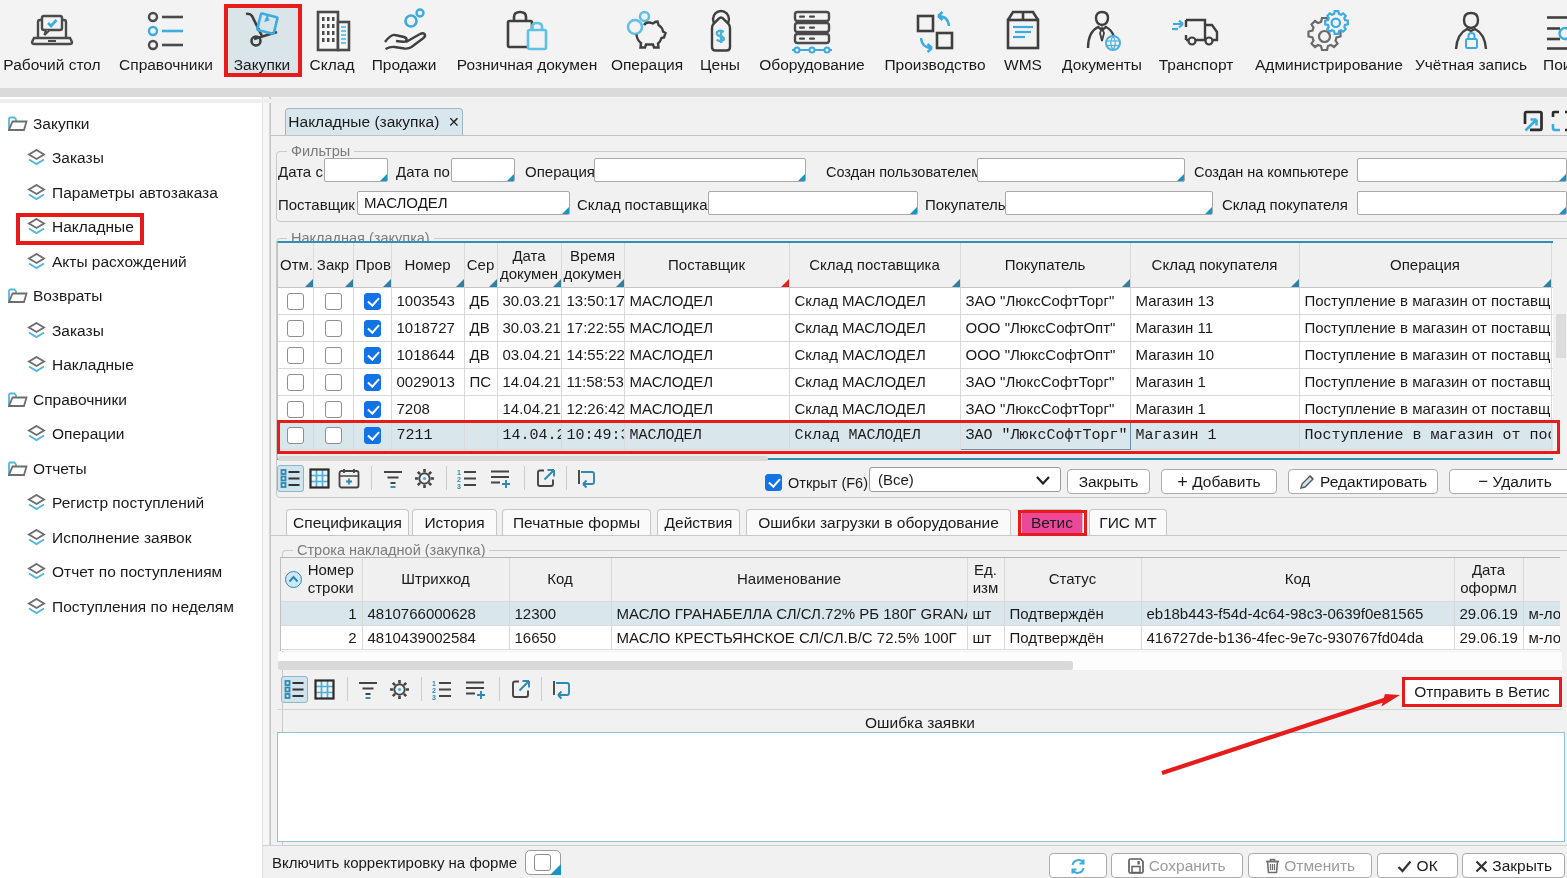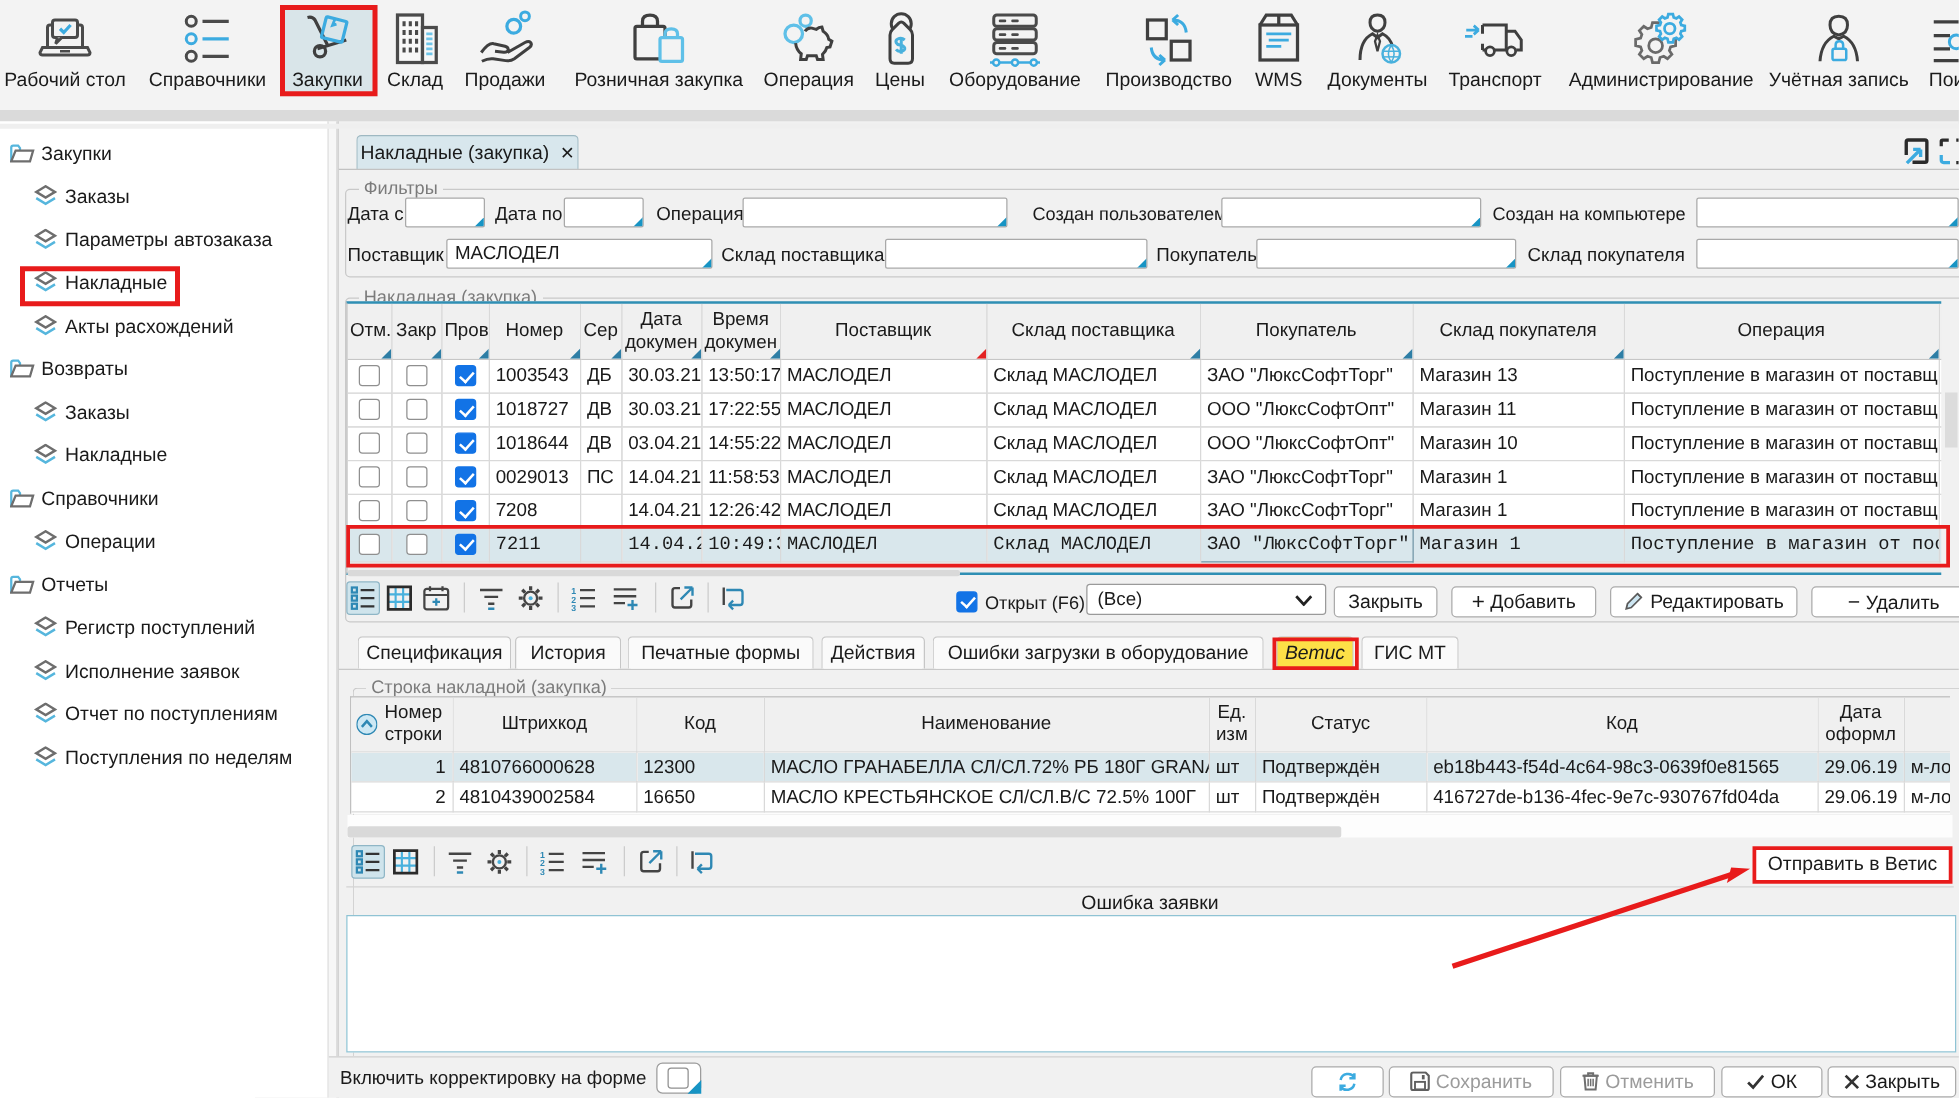--- a/index.html
+++ b/index.html
@@ -41,21 +41,21 @@
 .sort { position:absolute; right:0; bottom:0; width:0; height:0; border-left:8px solid transparent; border-bottom:8px solid #2e7ea5;}
 .sort.red { border-bottom-color:#e32222; }
 .c { text-align:center; } .cb { display:inline-block; width:17px; height:17px; border:1px solid #8f8f8f; border-radius:3px; background:#fff; vertical-align:middle;}
 .cb.on { background:#1273e6; border-color:#1273e6; position:relative;}
 .cb.on:after { content:""; position:absolute; left:5px; top:1.5px; width:5px; height:9px; border:solid #fff; border-width:0 2.5px 2.5px 0; transform:rotate(42deg);}
 #redrow { position:absolute; left:277px; top:420px; width:1283px; height:34px; border:3.5px solid #e81b1b; z-index:5;}
 button,.btn { font-family:"Liberation Sans",sans-serif; }
 .btn { position:absolute; height:25px; background:#fff; border:1px solid #ababab; border-radius:4px; font-size:15.5px; text-align:center; line-height:23px; white-space:nowrap;}
 
 .tab2 { position:absolute; top:509px; height:26px; background:#fafafa; border:1px solid #c6c6c6; border-bottom:none; border-radius:4px 4px 0 0; text-align:center; font-size:15.5px; line-height:25px;}
-.tab2.on { background:#fde047;font-style:italic; }
+.tab2.on { background:#ec4899; }
 
 #t2 { position:absolute; left:280px; top:557px; width:1280px; background:#fff; border-top:1px solid #b5b5b5; border-left:1px solid #c0c0c0;}
 #t2 table td, #t2 table th { border-right:1px solid #d9d9d9; border-bottom:1px solid #d9d9d9; font-weight:normal; font-size:15px; padding:0 5px; overflow:hidden; white-space:nowrap;}
 #t2 thead th { background:#f0f0f0; height:43px; position:relative; line-height:18px; text-align:center;}
 #t2 tbody td { height:24px; }
 #t2 tbody tr.sel td { background:#d9e7ec; }
 
 #errlbl { position:absolute; left:700px; top:714px; width:440px; text-align:center; font-size:15.5px;}
 #errbox { position:absolute; left:277px; top:732px; width:1288px; height:110px; background:#fff; border:1px solid #8fc3d4; }
 
@@ -139,21 +139,21 @@
         </svg></span>
       <span class="tlabel">Продажи</span>
     </div>
 <div class="titem" style="left:447px;width:160px">
       <span class="ticon"><svg width="50" height="48" viewBox="0 0 50 48" fill="none">
           <path d="M12 14 V9 q0-5 6-5 t6 5 v5" stroke="#3f3f3f" stroke-width="2.6"></path>
           <rect x="6" y="13" width="24" height="26" rx="1.5" stroke="#3f3f3f" stroke-width="2.6" fill="#f3f3f3"></rect>
           <path d="M30 23 V19 q0-4 5-4 t5 4 v4" stroke="#5fc0e8" stroke-width="2.6"></path>
           <rect x="26" y="22" width="18" height="19" rx="1.5" stroke="#5fc0e8" stroke-width="2.6" fill="#f3f3f3"></rect>
         </svg></span>
-      <span class="tlabel">Розничная закупка</span>
+      <span class="tlabel">Розничная докумен</span>
     </div>
 <div class="titem" style="left:587px;width:120px">
       <span class="ticon"><svg width="48" height="48" viewBox="0 0 48 48" fill="none">
           <circle cx="21.5" cy="8.5" r="4.5" stroke="#5fc0e8" stroke-width="2.6"></circle>
           <circle cx="12" cy="19" r="7" stroke="#5fc0e8" stroke-width="2.6"></circle>
           <path d="M21 17 q2-3 5.5-2.5 l3.5 1 q2-2 4.5-2 l1 3.5 q4 2.5 4.5 6.5 l2.5 1.5 -1.5 4.5 -2.5.5 q-1 3.5-3.5 5.5 l.5 4 h-4.5 l-1-3 h-7 l-1 3 h-4.5 l.5-4.5 q-4-3-4.5-8.5" stroke="#3f3f3f" stroke-width="2.4"></path>
         </svg></span>
       <span class="tlabel">Операция</span>
     </div>
 <div class="titem" style="left:665px;width:110px">

